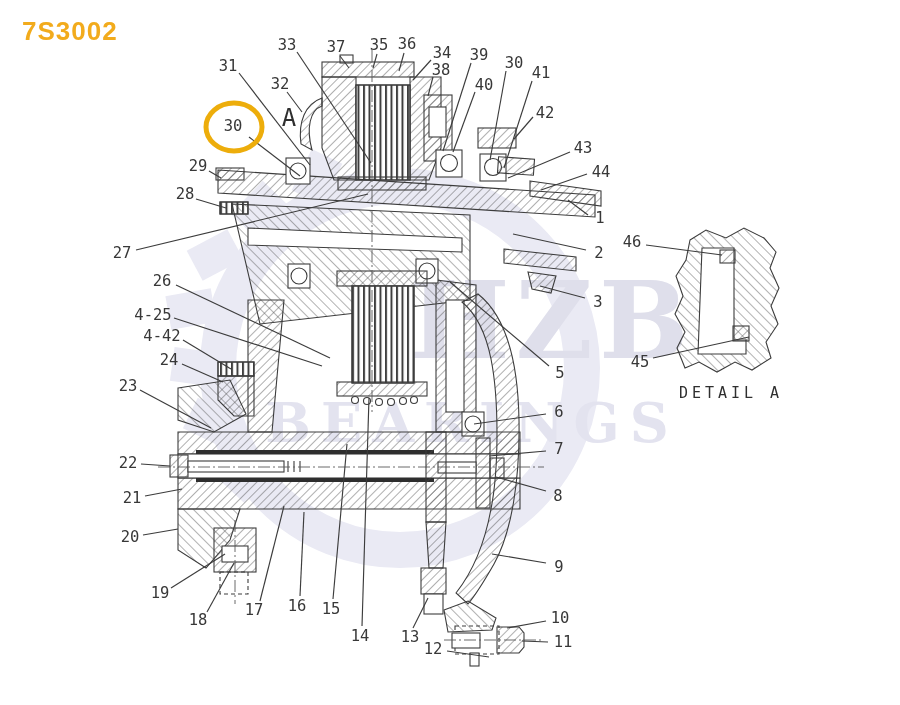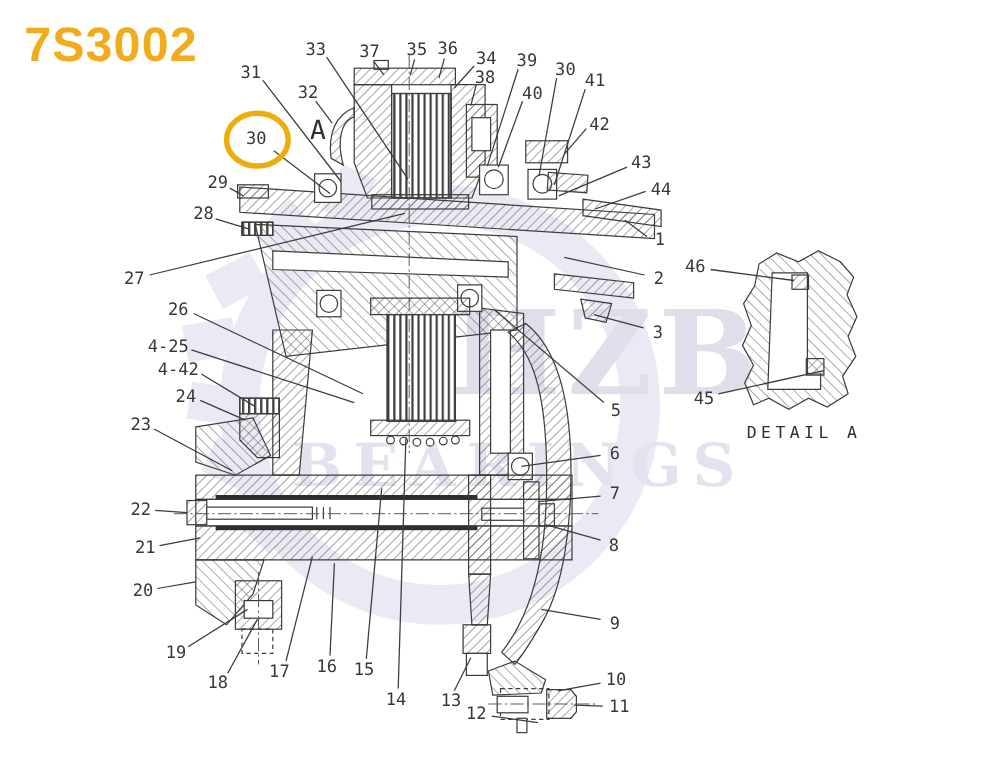--- a/index.html
+++ b/index.html
@@ -1,18 +1,18 @@
 <!DOCTYPE html>
 <html><head>
 <meta charset="utf-8">
 <style>
   html,body{margin:0;padding:0;background:#ffffff;}
   #stage{position:relative;width:900px;height:705px;background:#ffffff;overflow:hidden;
          font-family:"Liberation Sans",sans-serif;}
-  #page-title{position:absolute;left:22px;top:16px;font-size:44px;font-weight:600;
+  #page-title{position:absolute;left:22px;top:16px;font-size:26px;font-weight:600;
               letter-spacing:1px;font-family:"Liberation Sans",sans-serif;}
   svg{position:absolute;left:0;top:0;}
   text.callout{font-family:"DejaVu Sans Mono",monospace;font-size:15.5px;fill:#383838;
                text-anchor:middle;dominant-baseline:central;}
   text.section-letter{font-family:"DejaVu Sans Mono",monospace;font-size:24px;fill:#2f2f2f;
                text-anchor:middle;dominant-baseline:central;}
   text.detail-label{font-family:"DejaVu Sans Mono",monospace;font-size:15px;fill:#2f2f2f;
                text-anchor:middle;letter-spacing:4px;}
   text.wm-big{font-family:"DejaVu Serif",serif;font-size:106px;font-weight:bold;
               text-anchor:middle;letter-spacing:6px;}

